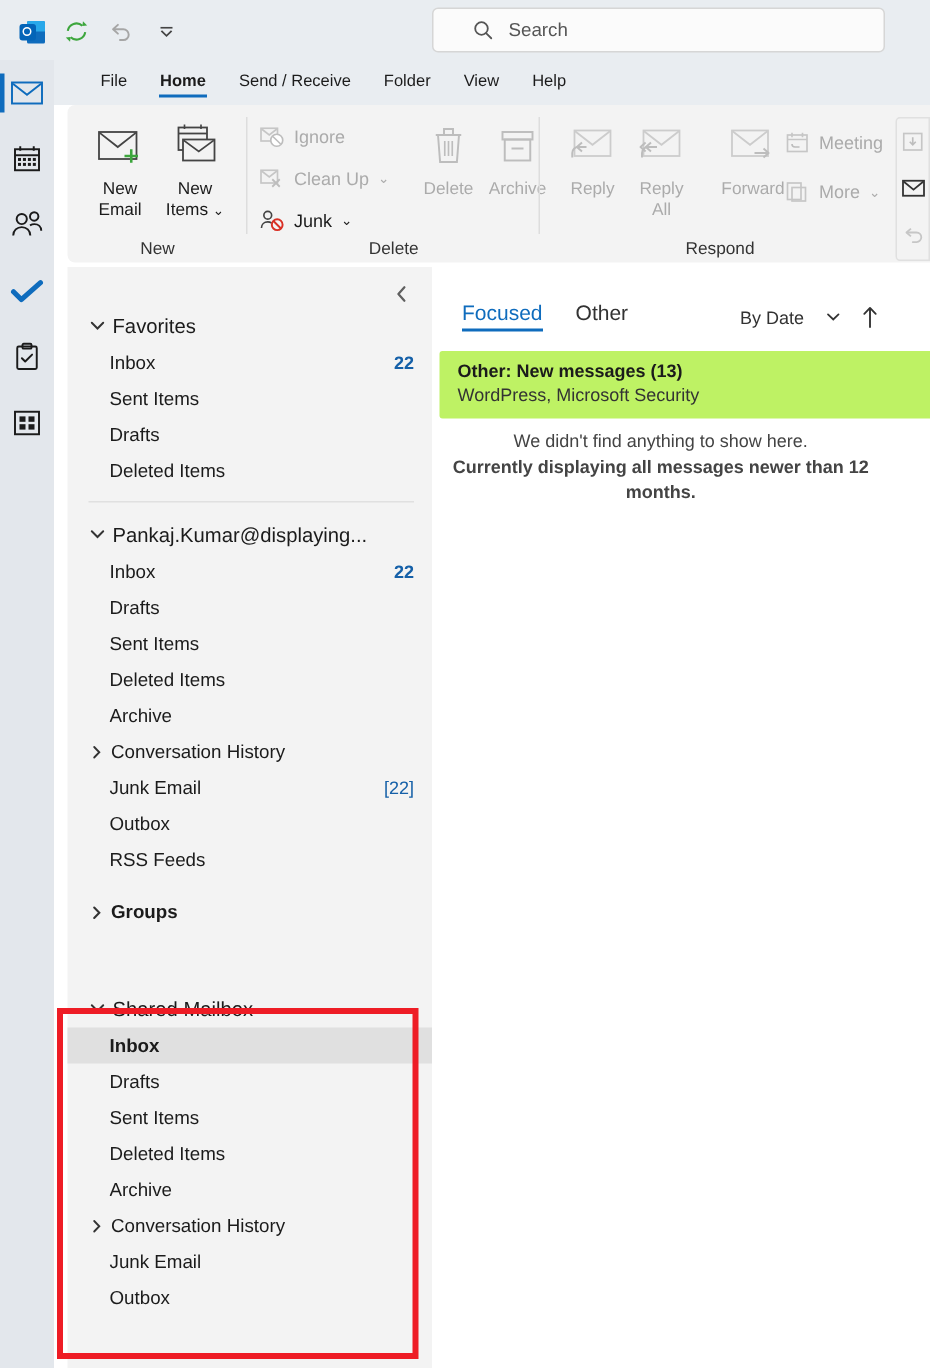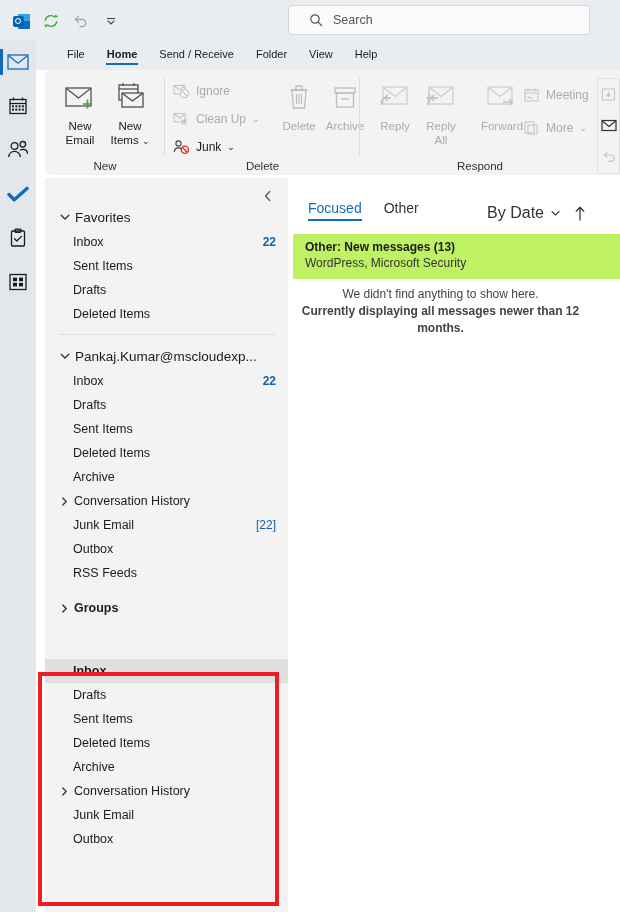--- a/index.html
+++ b/index.html
@@ -23,21 +23,21 @@
   }
   .ol-logo { width:17px; height:17px; position:relative; }
   .ol-logo .sq1 { position:absolute; left:5px; top:1px; width:12px; height:15px; background:#0F6CBD; border-radius:1px;}
   .ol-logo .sq2 { position:absolute; left:5px; top:1px; width:12px; height:7px; background:#28A8EA; border-radius:1px 1px 0 0;}
   .ol-logo .sq3 { position:absolute; left:0px; top:3px; width:11px; height:11px; background:#0364B8; border-radius:2px;}
   .ol-logo .oo  { position:absolute; left:2.5px; top:5.5px; width:6px; height:6px; border:1.6px solid #fff; border-radius:50%;}
 
   .search-box {
     position:absolute; left:288px; top:5px; width:302px; height:30px;
     background:#FBFBFB; border:1px solid #D6D6D6; border-radius:4px;
-    display:flex; align-items:center; padding-left:20px; gap:10px;
+    display:flex; align-items:center; padding-left:26px; gap:10px;
   }
   .search-box .ph { font-size:12.5px; color:#555; }
 
   
   .tabrow {
     position:absolute; left:0; top:40px; width:620px; height:30px;
     background:#E9EDF1;
     display:flex; align-items:center; padding-left:56px; gap:0px;
   }
   .tab {
@@ -120,21 +120,21 @@
   
   .msgpane {
     position:absolute; left:288px; top:178px; width:332px; height:734px;
     background:#ffffff;
   }
   .msg-tabs { position:absolute; left:20px; top:22px; display:flex; align-items:center; gap:22px;justify-content:flex-end; }
   .mtab { font-size:14px; color:#333; padding-bottom:5px; position:relative; }
   .mtab.active { color:#0F6CBD; }
   .mtab.active::after { content:""; position:absolute; left:0; right:0; bottom:0; height:2px; background:#0F6CBD; }
   .sortctl { position:absolute; right:34px; top:26px; display:flex; align-items:center; gap:13px; }
-  .sortctl .sl { font-size:16px; color:#333; display:flex; align-items:center; gap:6px; }
+  .sortctl .sl { font-size:12px; color:#333; display:flex; align-items:center; gap:14px; }
   .otherbar {
     position:absolute; left:5px; top:56px; width:340px; height:45px;
     background:#bef264; border-radius:2px; padding:6px 0 0 12px;
   }
   .otherbar .t1 { font-size:12px; font-weight:bold; color:#1b1b1b; }
   .otherbar .t2 { font-size:12px; color:#333; margin-top:2px; }
   .emptymsg {
     position:absolute; left:10px; top:108px; width:285px; text-align:center;
     font-size:12px; color:#444; line-height:17px;
   }
@@ -486,21 +486,21 @@
       </div>
 
       <div class="divider"></div>
 
       <div class="fgroup-head">
         <span>
           <svg width="12" height="12" viewBox="0 0 12 12">
               <path d="M2.2 4.2L6 8l3.8-3.8" fill="none" stroke="#333" stroke-width="1.3" stroke-linecap="round"></path>
             </svg>
         </span>
-        <span>Pankaj.Kumar@mscloudexp...</span>
+        <span>Pankaj.Kumar@displaying...</span>
       </div>
       <div class="frow">
         <span class="nm">Inbox</span>
         <span class="ct">22</span>
       </div>
       <div class="frow">
         <span class="nm">Drafts</span>
       </div>
       <div class="frow">
         <span class="nm">Sent Items</span>
@@ -536,20 +536,28 @@
         <span>
           <svg width="11" height="11" viewBox="0 0 11 11">
               <path d="M3.8 2L7.2 5.5 3.8 9" fill="none" stroke="#333" stroke-width="1.4" stroke-linecap="round"></path>
             </svg>
         </span>
         <span>Groups</span>
       </div>
 
       <div style="height:38px;"></div>
 
+      <div class="fgroup-head">
+        <span>
+          <svg width="12" height="12" viewBox="0 0 12 12">
+              <path d="M2.2 4.2L6 8l3.8-3.8" fill="none" stroke="#333" stroke-width="1.3" stroke-linecap="round"></path>
+            </svg>
+        </span>
+        <span>Shared Mailbox</span>
+      </div>
       <div class="frow sel">
         <span class="nm">Inbox</span>
       </div>
       <div class="frow">
         <span class="nm">Drafts</span>
       </div>
       <div class="frow">
         <span class="nm">Sent Items</span>
       </div>
       <div class="frow">

